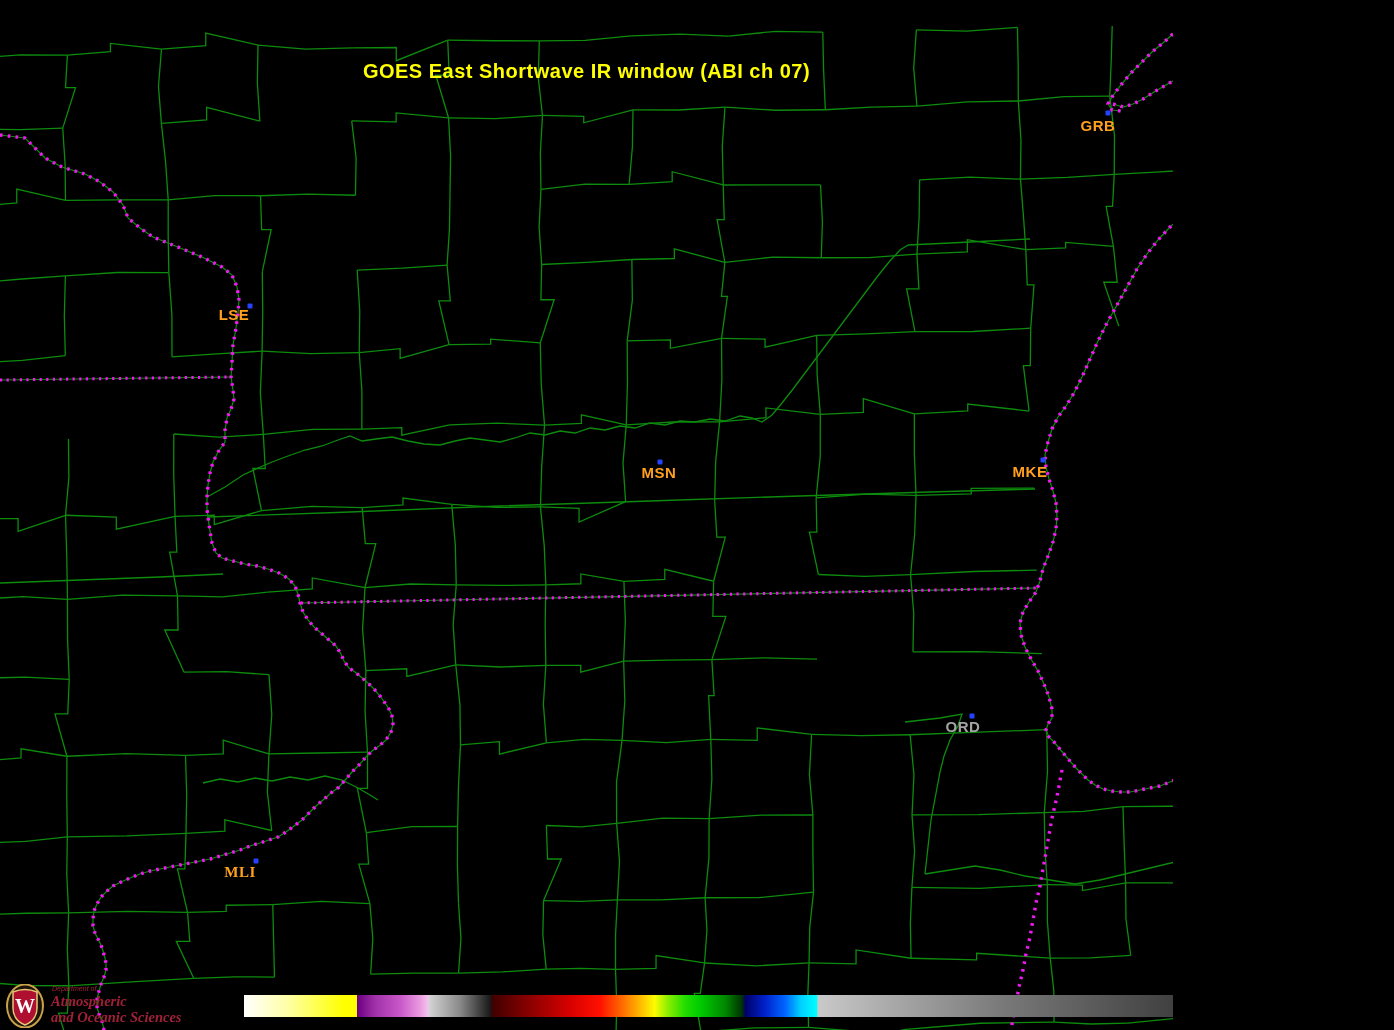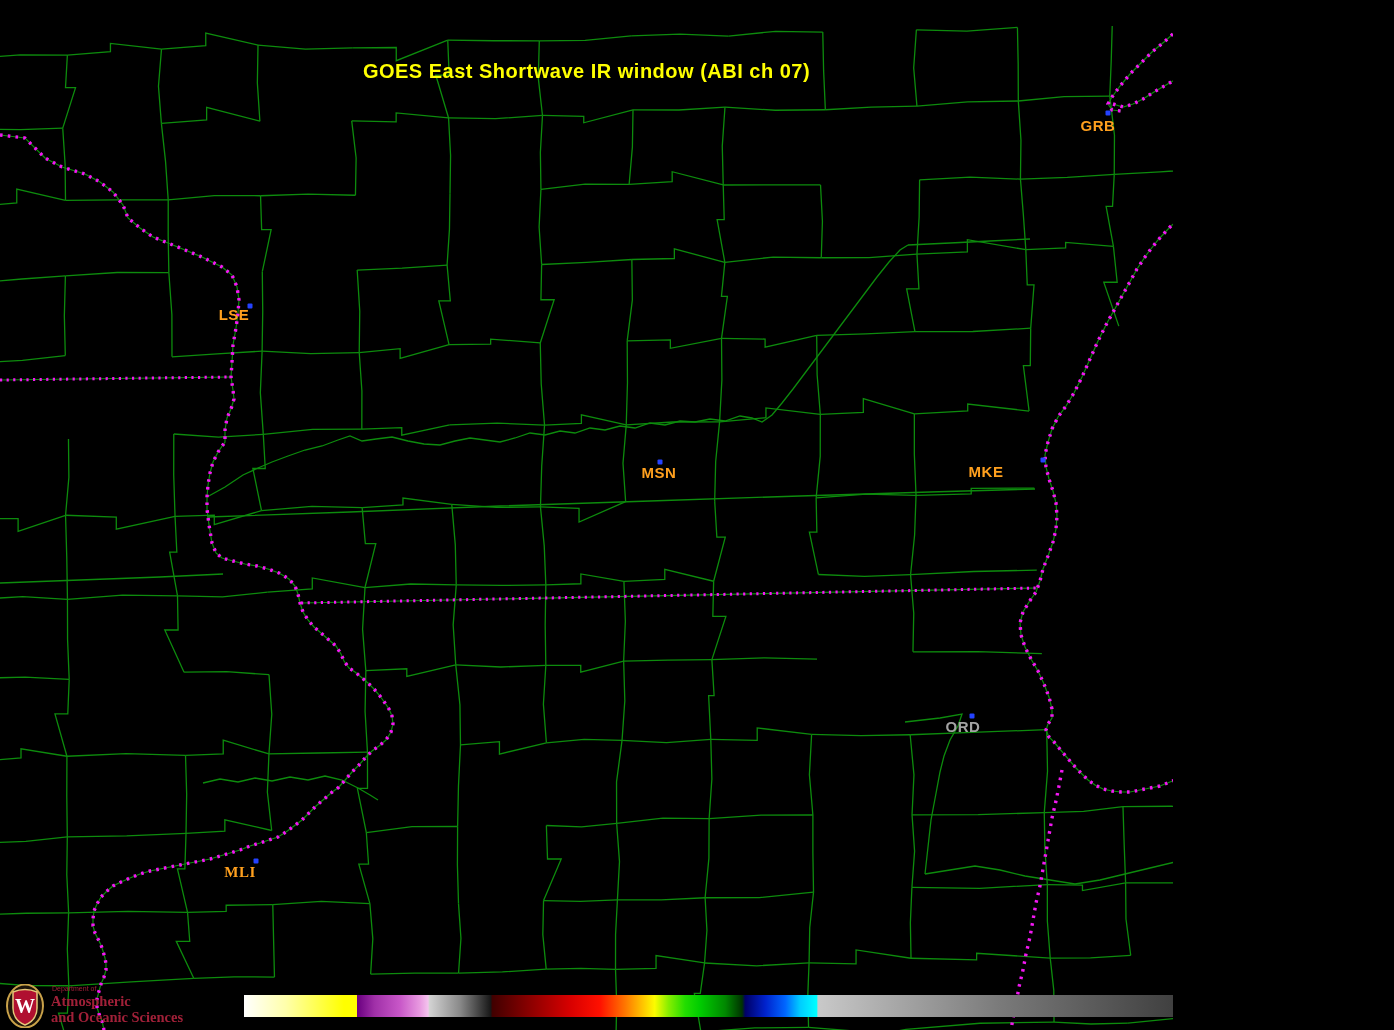--- a/index.html
+++ b/index.html
@@ -6,21 +6,21 @@
   #stage{position:relative;width:1173px;height:1030px;background:#000;overflow:hidden;
          font-family:"Liberation Sans",sans-serif;}
   #map-svg{position:absolute;left:0;top:0;}
   #title-block{position:absolute;left:0;top:14px;width:100%;text-align:center;
     font-weight:bold;font-size:20px;line-height:23px;letter-spacing:.5px;white-space:pre;}
   .station{position:absolute;transform:translate(-50%,-50%);font-size:15px;font-weight:bold;
     letter-spacing:.5px;white-space:nowrap;text-align:center;}
   .station-dot{position:absolute;width:5px;height:5px;border-radius:1px;transform:translate(-50%,-50%);}
   #colorbar{position:absolute;}
   #logo{position:absolute;left:6px;top:984px;display:flex;align-items:flex-start;}
-  #logo-text{margin-left:7px;line-height:1;}
+  #logo-text{margin-left:7px;line-height:1;font-style:italic;}
   .logo-small{font-size:7px;margin:1px 0 2px 1px;}
   .logo-big{font-size:14.5px;font-weight:bold;font-family:"Liberation Serif",serif;margin-top:1px;line-height:15px;}
 </style>
 </head>
 <body>
 
 <div id="stage">
 
   <svg id="map-svg" width="1394" height="1030" viewBox="0 0 1394 1030">
       <path d="M-26.863183431951647,58.148921198067384L20.252281425893205,54.87575640386549L67.36774628373806,55.15221986627401" fill="none" stroke="#0d8b0d" stroke-width="1.3"></path>
@@ -331,21 +331,21 @@
   </div>
 
   <div id="stations">
       <div class="station-dot" style="left: 250px; top: 306px; background: rgb(36, 66, 255);"></div>
       <div class="station" style="left: 234px; top: 314px; color: rgb(255, 160, 30);">LSE</div>
       <div class="station-dot" style="left: 1108px; top: 113px; background: rgb(36, 66, 255);"></div>
       <div class="station" style="left: 1098px; top: 125px; color: rgb(255, 160, 30);">GRB</div>
       <div class="station-dot" style="left: 660px; top: 462px; background: rgb(36, 66, 255);"></div>
       <div class="station" style="left: 645px; top: 472px; color: rgb(255, 160, 30); padding-left: 28px;">MSN</div>
       <div class="station-dot" style="left: 1043px; top: 460px; background: rgb(36, 66, 255);"></div>
-      <div class="station" style="left: 986px; top: 471px; color: rgb(255, 160, 30);">MKE</div>
+      <div class="station" style="left: 1030px; top: 471px; color: rgb(255, 160, 30);">MKE</div>
       <div class="station-dot" style="left: 972px; top: 716px; background: rgb(36, 66, 255);"></div>
       <div class="station" style="left: 963px; top: 726px; color: #a3a3a3;">ORD</div>
       <div class="station-dot" style="left: 256px; top: 861px; background: rgb(36, 66, 255);"></div>
       <div class="station" style="left: 240px; top: 872px; color: rgb(255, 160, 30); font-family: Liberation Serif, serif;">MLI</div>
     </div>
 
   <div id="colorbar" style="left: 244px; top: 995px; width: 1053px; height: 22px; background: linear-gradient(to right, rgb(255, 255, 255) 0%, rgb(255, 255, 170) 4%, rgb(255, 255, 0) 9.5%, rgb(255, 255, 0) 10.7%, rgb(106, 0, 128) 10.75%, rgb(160, 48, 168) 12.4%, rgb(200, 87, 200) 14.8%, rgb(232, 154, 224) 16.7%, rgb(244, 196, 238) 17.5%, rgb(212, 212, 212) 17.56%, rgb(138, 138, 138) 20.5%, rgb(22, 22, 22) 23.46%, rgb(64, 0, 0) 23.55%, rgb(140, 0, 0) 27.2%, rgb(216, 0, 0) 31%, rgb(255, 16, 0) 33.8%, rgb(255, 119, 0) 36.2%, rgb(255, 208, 0) 38.1%, rgb(252, 252, 0) 39%, rgb(136, 238, 0) 40.3%, rgb(34, 221, 0) 41.9%, rgb(0, 204, 0) 43.3%, rgb(0, 136, 0) 45.7%, rgb(0, 51, 0) 47.3%, rgb(0, 0, 102) 47.6%, rgb(0, 34, 204) 49.5%, rgb(0, 102, 255) 51.4%, rgb(0, 204, 255) 52.8%, rgb(0, 255, 255) 54.4%, rgb(201, 201, 201) 54.5%, rgb(122, 122, 122) 71.8%, rgb(28, 28, 28) 98.5%, rgb(187, 0, 0) 98.6%, rgb(255, 85, 0) 99.3%, rgb(255, 204, 0) 100%);"></div>
 
   <div id="logo">
     <svg width="38" height="44" viewBox="0 0 38 44">

